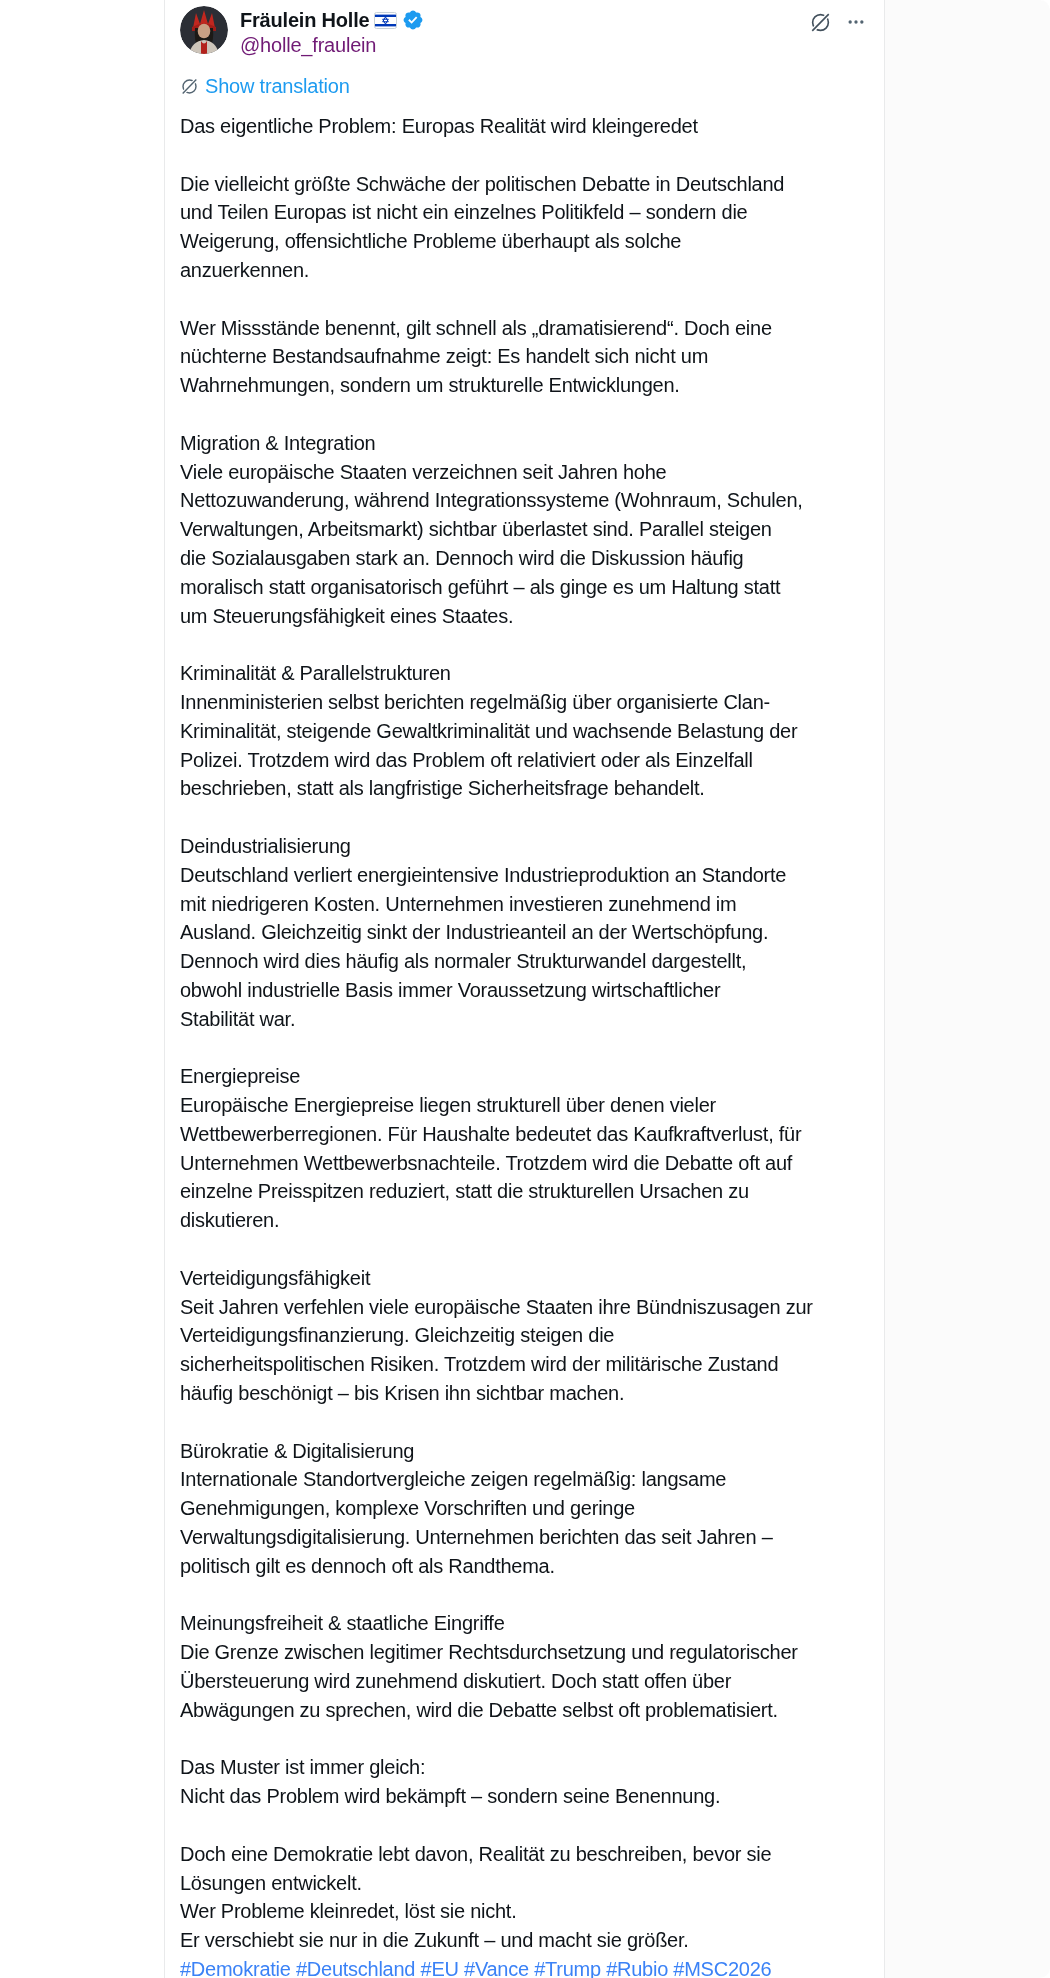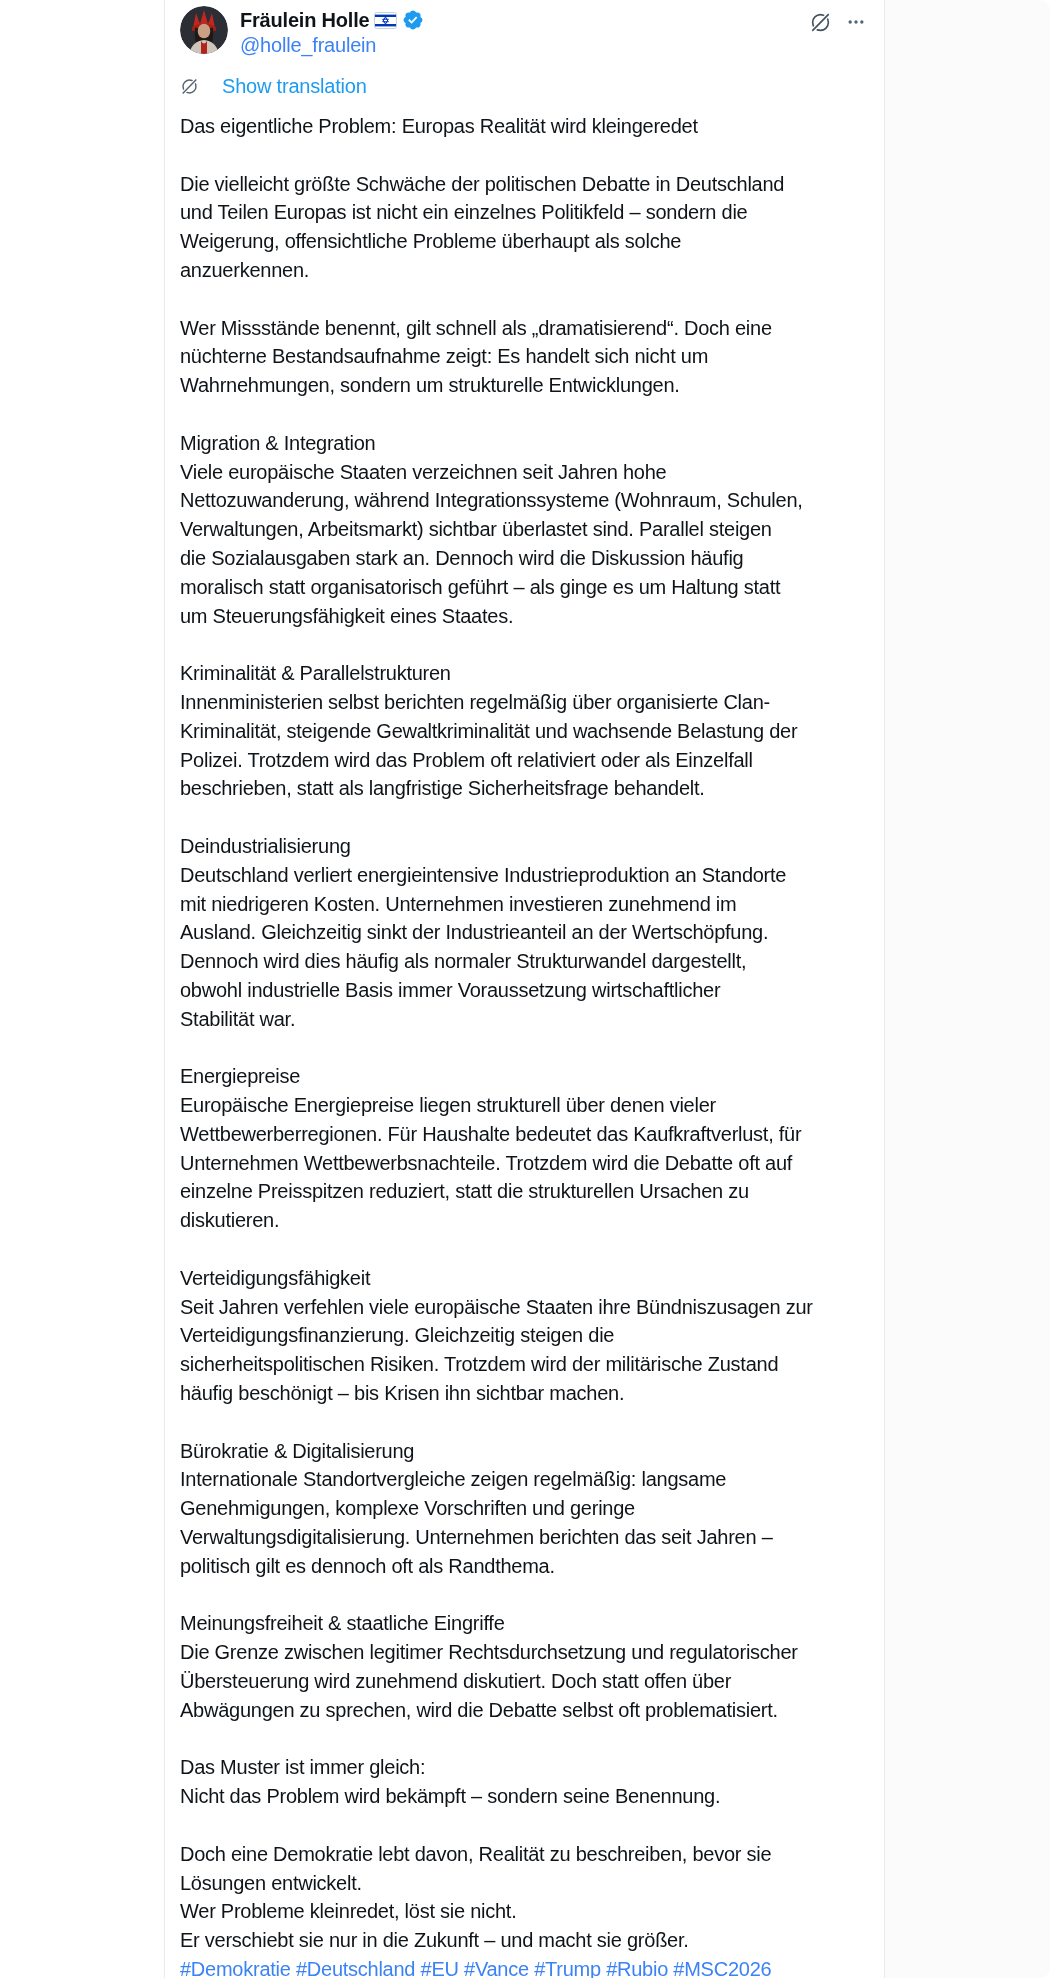--- a/index.html
+++ b/index.html
@@ -16,28 +16,28 @@
     overflow:hidden;cursor:pointer;
   }
   .name-row{
     position:absolute;left:240px;top:7px;display:flex;align-items:center;gap:5px;height:26px;
   }
   .display-name{font-size:20px;font-weight:700;color:#0f1419;letter-spacing:-0.2px;cursor:pointer;}
   .flag{display:inline-block;line-height:0;}
   .badge{display:inline-block;line-height:0;}
   .handle{
     position:absolute;left:240px;top:33px;font-size:20px;line-height:24px;
-    color:#3b82f6;letter-spacing:-0.2px;cursor:pointer;
+    color:#701a75;letter-spacing:-0.2px;cursor:pointer;
   }
   .header-actions{position:absolute;left:804px;top:6px;display:flex;gap:4px;}
   .icon-btn{width:32px;height:32px;display:flex;align-items:center;justify-content:center;
     border-radius:50%;color:#42505c;cursor:pointer;}
   .icon-btn.more{color:#536471;}
   .show-translation{
-    position:absolute;left:180px;top:74px;display:flex;align-items:center;gap:23px;
+    position:absolute;left:180px;top:74px;display:flex;align-items:center;gap:6px;
     height:24px;cursor:pointer;color:#536471;
   }
   .show-translation .label{font-size:20px;line-height:24px;color:#1d9bf0;letter-spacing:-0.2px;}
   .tweet-text-wrap{position:absolute;left:180px;top:100px;width:720px;margin-top:12px;}
   .tweet-body{
     font-size:20px;line-height:28.8px;color:#0f1419;letter-spacing:-0.25px;
     white-space:pre;
   }
   .tweet-hashtags{
     font-size:20px;line-height:28.8px;color:#3b82f6;letter-spacing:-0.25px;

